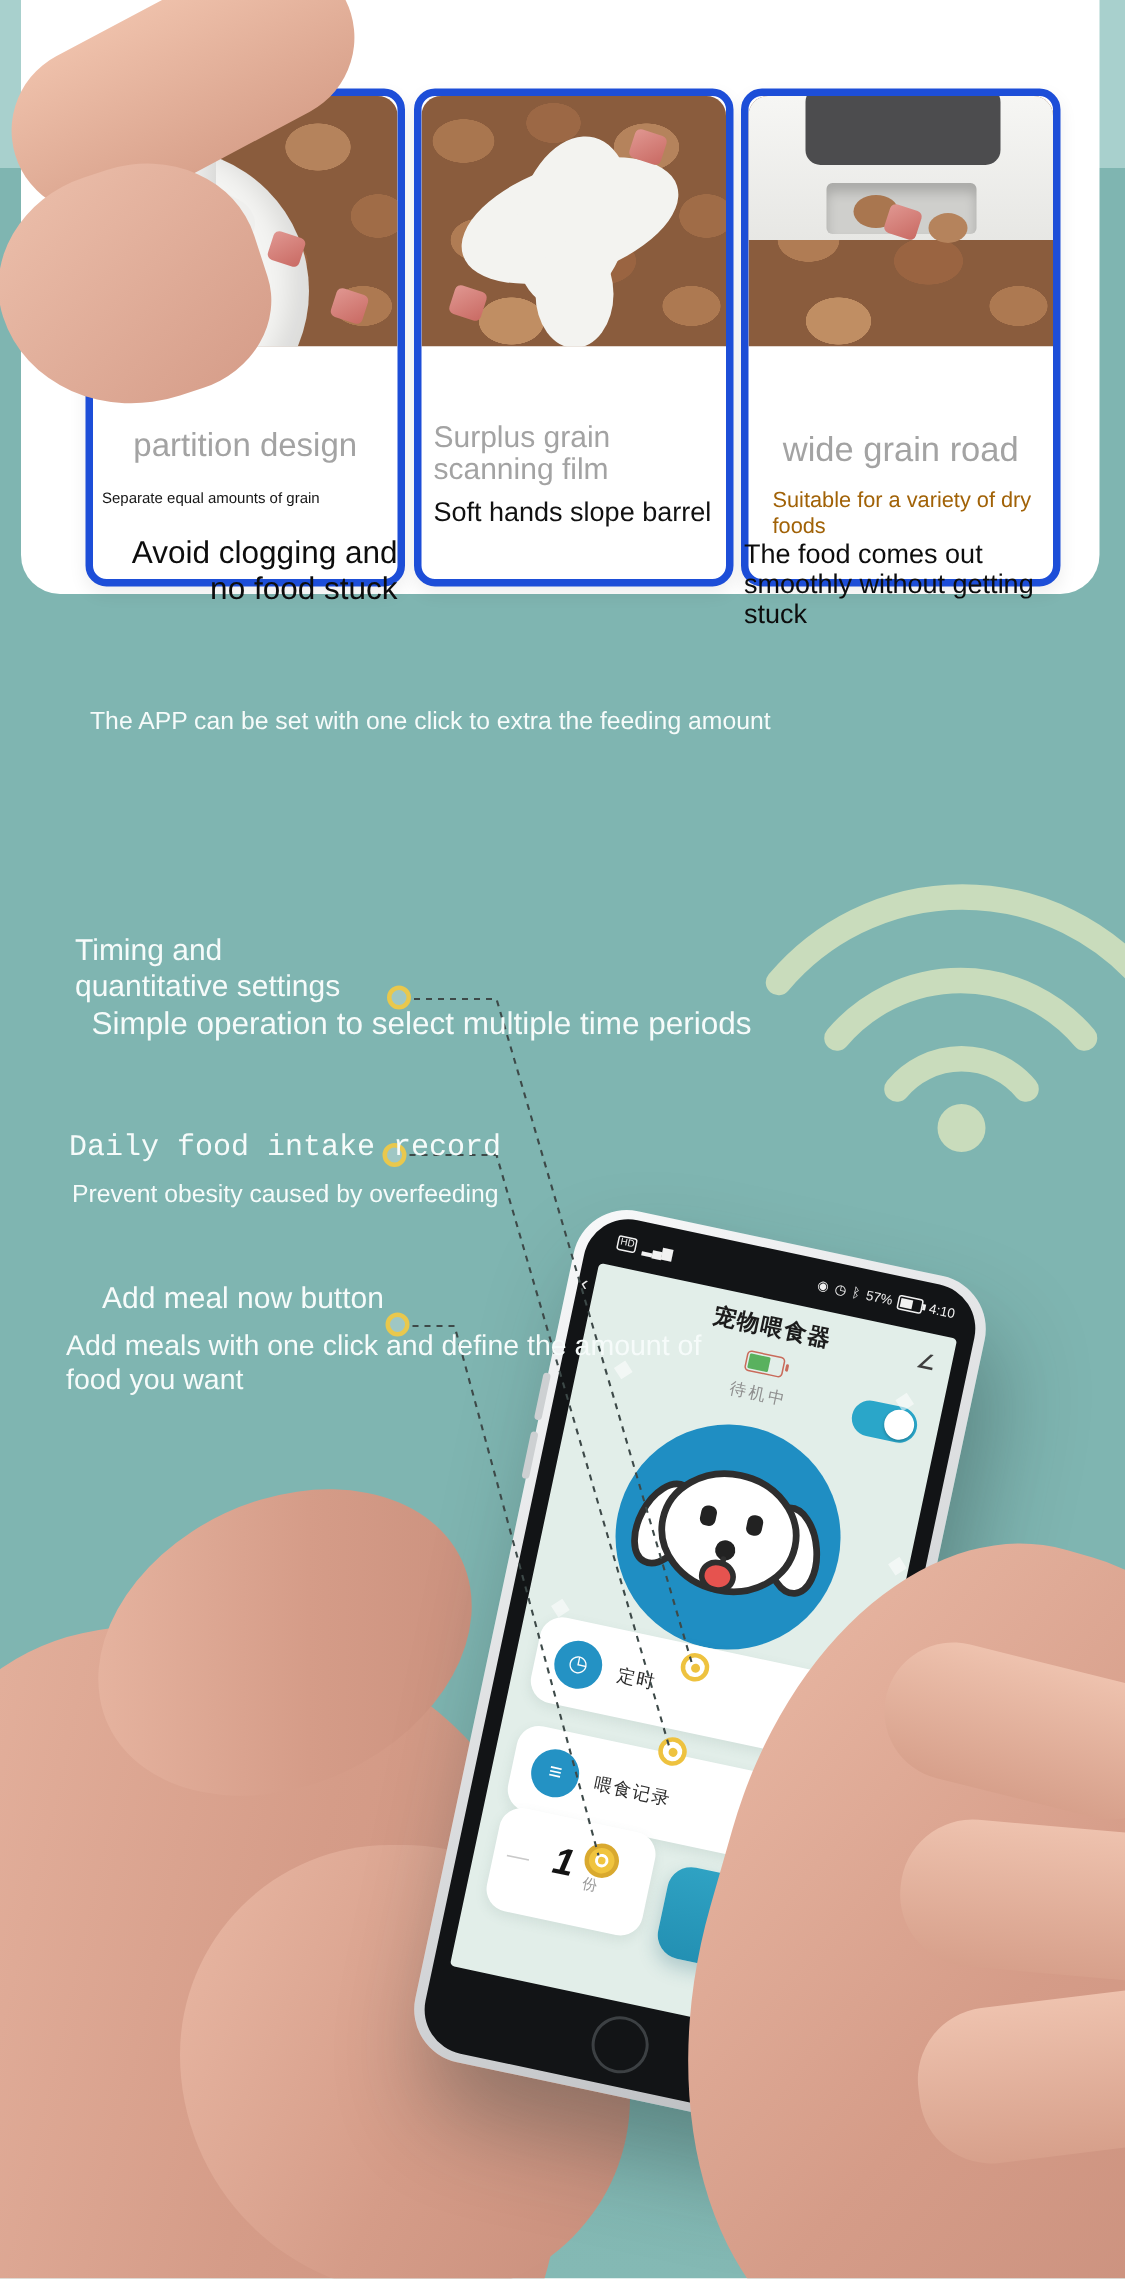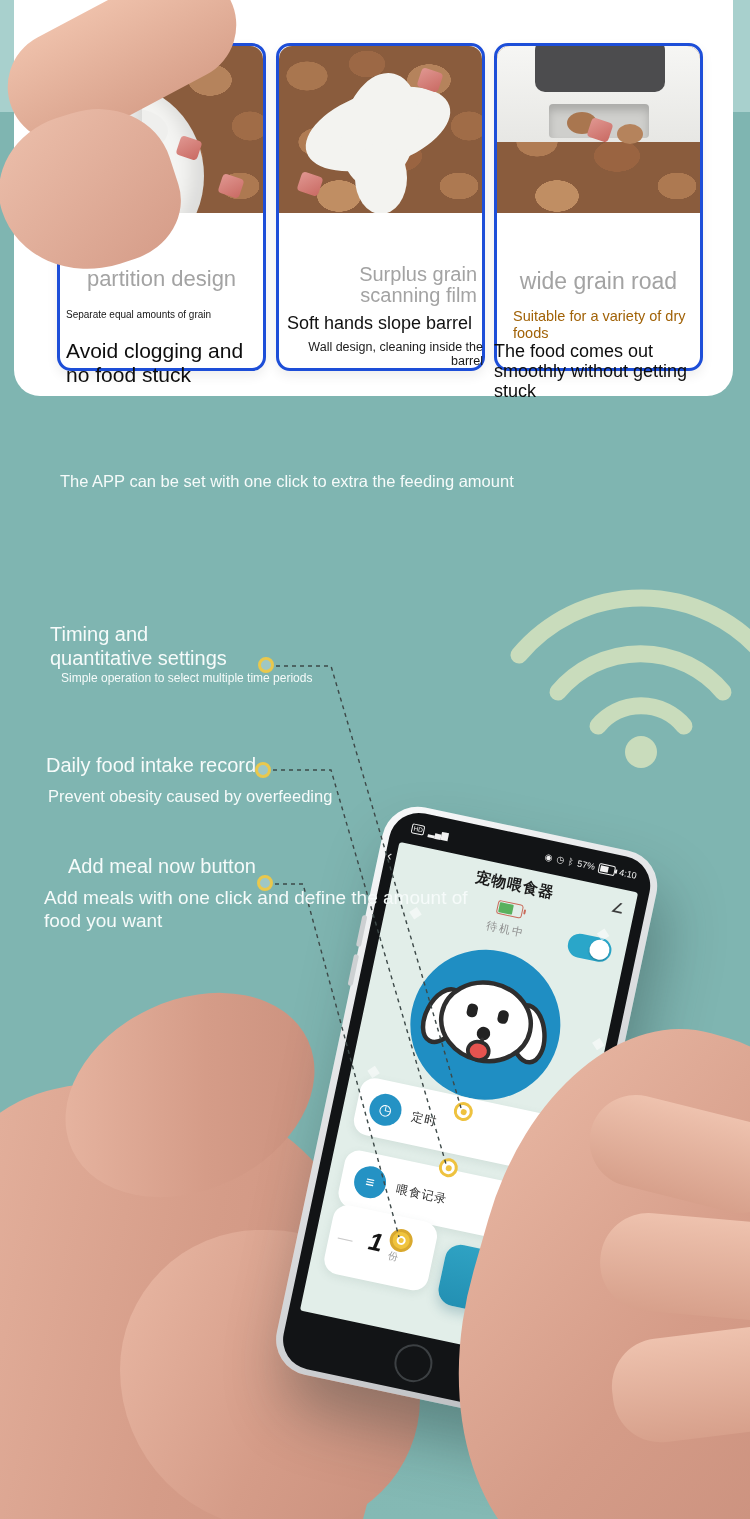--- a/index.html
+++ b/index.html
@@ -2,23 +2,23 @@
 <html><head>
 <meta charset="utf-8">
 <style>
   html,body{margin:0;padding:0;}
   body{font-family:"Liberation Sans","DejaVu Sans",sans-serif;}
   .page{position:relative;width:750px;height:1519px;overflow:hidden;
         background:linear-gradient(180deg,#a8d0cd 0px,#a8d0cd 112px,#7fb5b1 112px,#7fb5b1 1240px,#84b9b4 1519px);}
 
   
   .panel{position:absolute;left:14px;top:0;width:719px;height:396px;background:#fff;border-radius:0 0 26px 26px;}
-  .card{position:absolute;top:43px;width:203px;height:322px;background:#fff;border:3px solid #1d4ed8;
+  .card{position:absolute;top:59px;width:203px;height:322px;background:#fff;border:5px solid #1d4ed8;
         border-radius:14px;box-shadow:0 5px 12px rgba(0,0,0,.07);}
-  .card1{left:43px;} .card2{left:262px;z-index:3;text-align:right;} .card3{left:480px;text-decoration:underline;}
+  .card1{left:43px;} .card2{left:262px;z-index:3;} .card3{left:480px;text-decoration:underline;}
   .card-img{position:absolute;left:0;top:0;right:0;height:167px;border-radius:13px 13px 0 0;overflow:hidden;
     background-color:#8a5c3d;
     background-image:
       radial-gradient(34px 24px at 28px 30px,#a9764f 60%,rgba(0,0,0,0) 61%),
       radial-gradient(30px 22px at 88px 18px,#9c6845 60%,rgba(0,0,0,0) 61%),
       radial-gradient(36px 26px at 150px 34px,#b5835c 60%,rgba(0,0,0,0) 61%),
       radial-gradient(30px 24px at 190px 80px,#a06c47 60%,rgba(0,0,0,0) 61%),
       radial-gradient(34px 24px at 40px 96px,#b07c54 60%,rgba(0,0,0,0) 61%),
       radial-gradient(38px 26px at 120px 110px,#9a6441 60%,rgba(0,0,0,0) 61%),
       radial-gradient(32px 22px at 180px 140px,#ad7951 60%,rgba(0,0,0,0) 61%),
@@ -30,36 +30,36 @@
   .c1-ring{position:absolute;left:30px;top:62px;width:78px;height:46px;background:#efefed;border-radius:50%;}
   .c2-petal{position:absolute;background:#f3f3f0;border-radius:50%;}
   .c3-machine{position:absolute;left:0;top:0;right:0;height:96px;background:linear-gradient(180deg,#f6f6f4,#e7e7e4);}
   .c3-window{position:absolute;left:38px;top:-6px;width:130px;height:52px;background:#4c4c4e;border-radius:10px;}
   .c3-slot{position:absolute;left:52px;top:58px;width:100px;height:34px;background:#cfcfcc;border-radius:4px;box-shadow:inset 0 6px 8px rgba(0,0,0,.18);}
   .kib{position:absolute;border-radius:50%;}
   .card h3{margin:0;padding:0;color:#a3a3a3;font-weight:400;}
   .card .t-center{text-align:center;}
   .card1 h3{position:absolute;left:0;right:0;top:220px;font-size:22px;}
   .card1 .sub{position:absolute;left:6px;top:261px;font-size:10px;line-height:15px;color:#161616;}
-  .card1 .main{position:absolute;left:6px;top:293px;font-size:21px;line-height:24px;color:#0d0d0d;}
+  .card1 .main{position:absolute;left:6px;top:293px;font-size:21px;line-height:24px;color:#0d0d0d;text-align:right;}
   .card2 h3{position:absolute;left:8px;top:218px;font-size:20px;line-height:21px;width:190px;}
   .card2 .l1{position:absolute;left:8px;top:267px;font-size:18px;color:#111;}
   .card2 .l2{position:absolute;left:8px;top:294px;font-size:12.5px;line-height:14px;color:#1a1a1a;width:196px;}
   .card2 .l3{position:absolute;left:10px;top:328px;font-size:22px;color:#0d0d0d;white-space:nowrap;z-index:6;}
   .card3 h3{position:absolute;left:0;right:0;top:222px;font-size:23px;}
   .card3 .sub{position:absolute;left:16px;top:262px;font-size:14.5px;line-height:17px;color:#a16207;width:186px;}
   .card3 .main{position:absolute;left:-3px;top:295px;font-size:18px;line-height:20px;color:#0d0d0d;width:208px;}
 
   
   .wtext{position:absolute;color:#f6fbfa;z-index:45;}
   .promo1{left:60px;top:472px;font-size:16.5px;}
   .promo2{left:62px;top:503px;font-size:20px;line-height:26px;width:510px;}
   .c0-title{left:50px;top:622px;font-size:20px;line-height:24px;}
-  .c0-desc{left:61px;top:671px;font-size:12px;}
-  .c1-title{left:46px;top:754px;font-size:20px;}
+  .c0-desc{left:61px;top:671px;font-size:21px;}
+  .c1-title{left:46px;top:754px;font-size:20px;font-family:Liberation Mono, monospace;}
   .c1-desc{left:48px;top:787px;font-size:16.5px;}
   .c2-title{left:68px;top:855px;font-size:20px;}
   .c2-desc{left:44px;top:886px;font-size:19px;line-height:23px;width:432px;}
 
   
   .wifi-decor{position:absolute;left:478px;top:540px;z-index:5;}
 
   
   .skin{position:absolute;background:linear-gradient(115deg,#e9b8a4,#d59c88 55%,#c98f7c);}
   .palm{left:-80px;top:1075px;width:460px;height:570px;border-radius:42% 58% 35% 65%/45% 40% 60% 55%;transform:rotate(-12deg);z-index:15;}
@@ -151,21 +151,20 @@
     <article class="card card2">
       <div class="card-img">
         <div class="c2-petal" style="left:24px;top:46px;width:150px;height:74px;transform:rotate(-18deg);"></div>
         <div class="c2-petal" style="left:64px;top:26px;width:74px;height:116px;transform:rotate(14deg);"></div>
         <div class="c2-petal" style="left:76px;top:96px;width:52px;height:72px;"></div>
         <div class="meat" style="left:140px;top:24px;"></div>
         <div class="meat" style="left:20px;top:128px;"></div>
       </div>
       <h3>Surplus grain scanning film</h3>
       <div class="l1">Soft hands slope barrel</div>
-      <div class="l2">Wall design, cleaning inside the barrel</div>
     </article>
 
     <article class="card card3">
       <div class="card-img">
         <div class="c3-machine">
           <div class="c3-window"></div>
           <div class="c3-slot"></div>
         </div>
         <div class="kib" style="left:70px;top:66px;width:30px;height:22px;background:#a9764f;"></div>
         <div class="kib" style="left:120px;top:78px;width:26px;height:20px;background:#b5835c;"></div>

